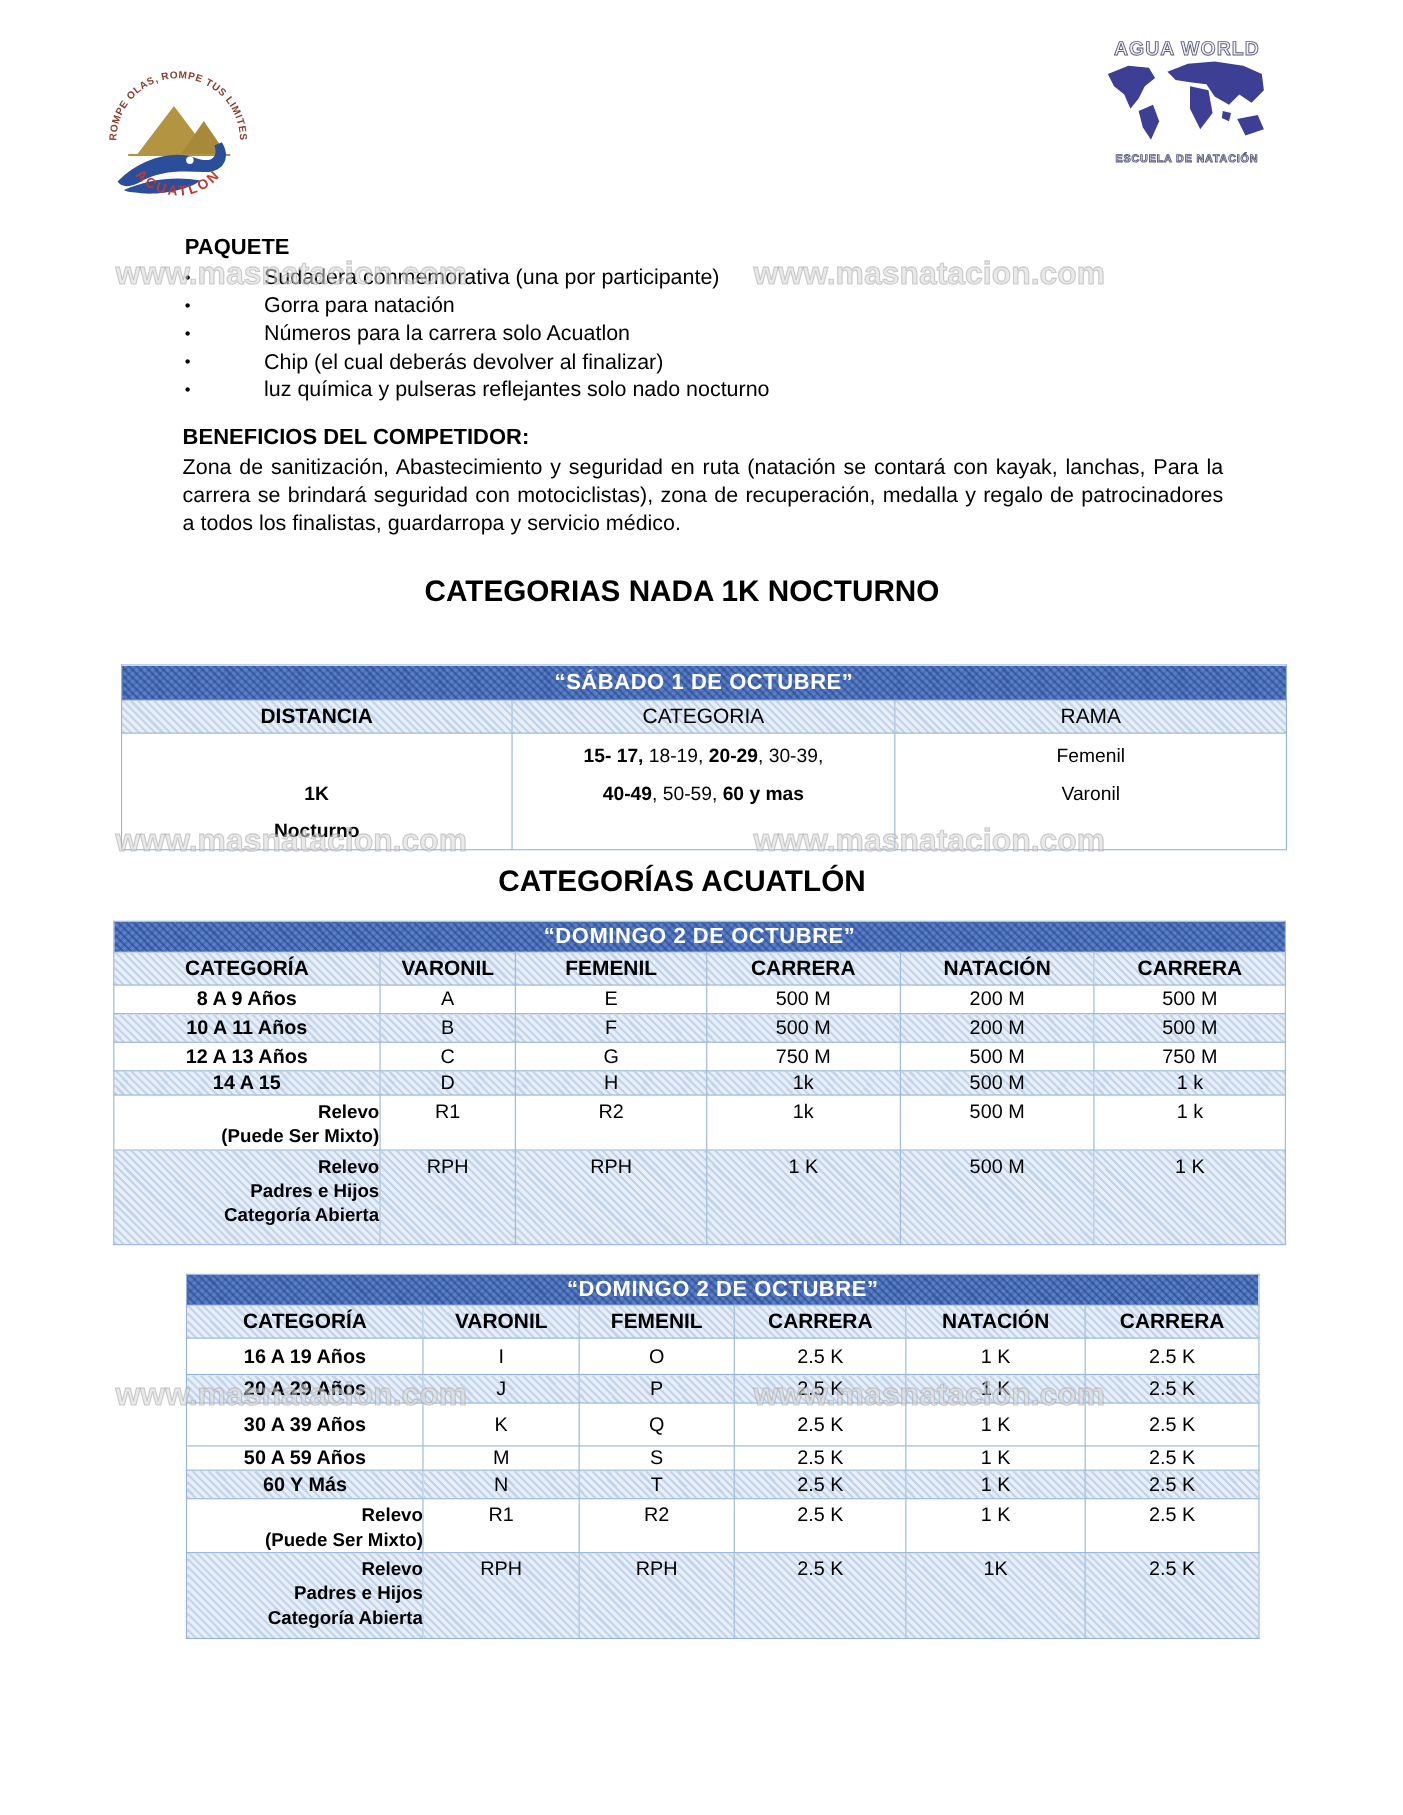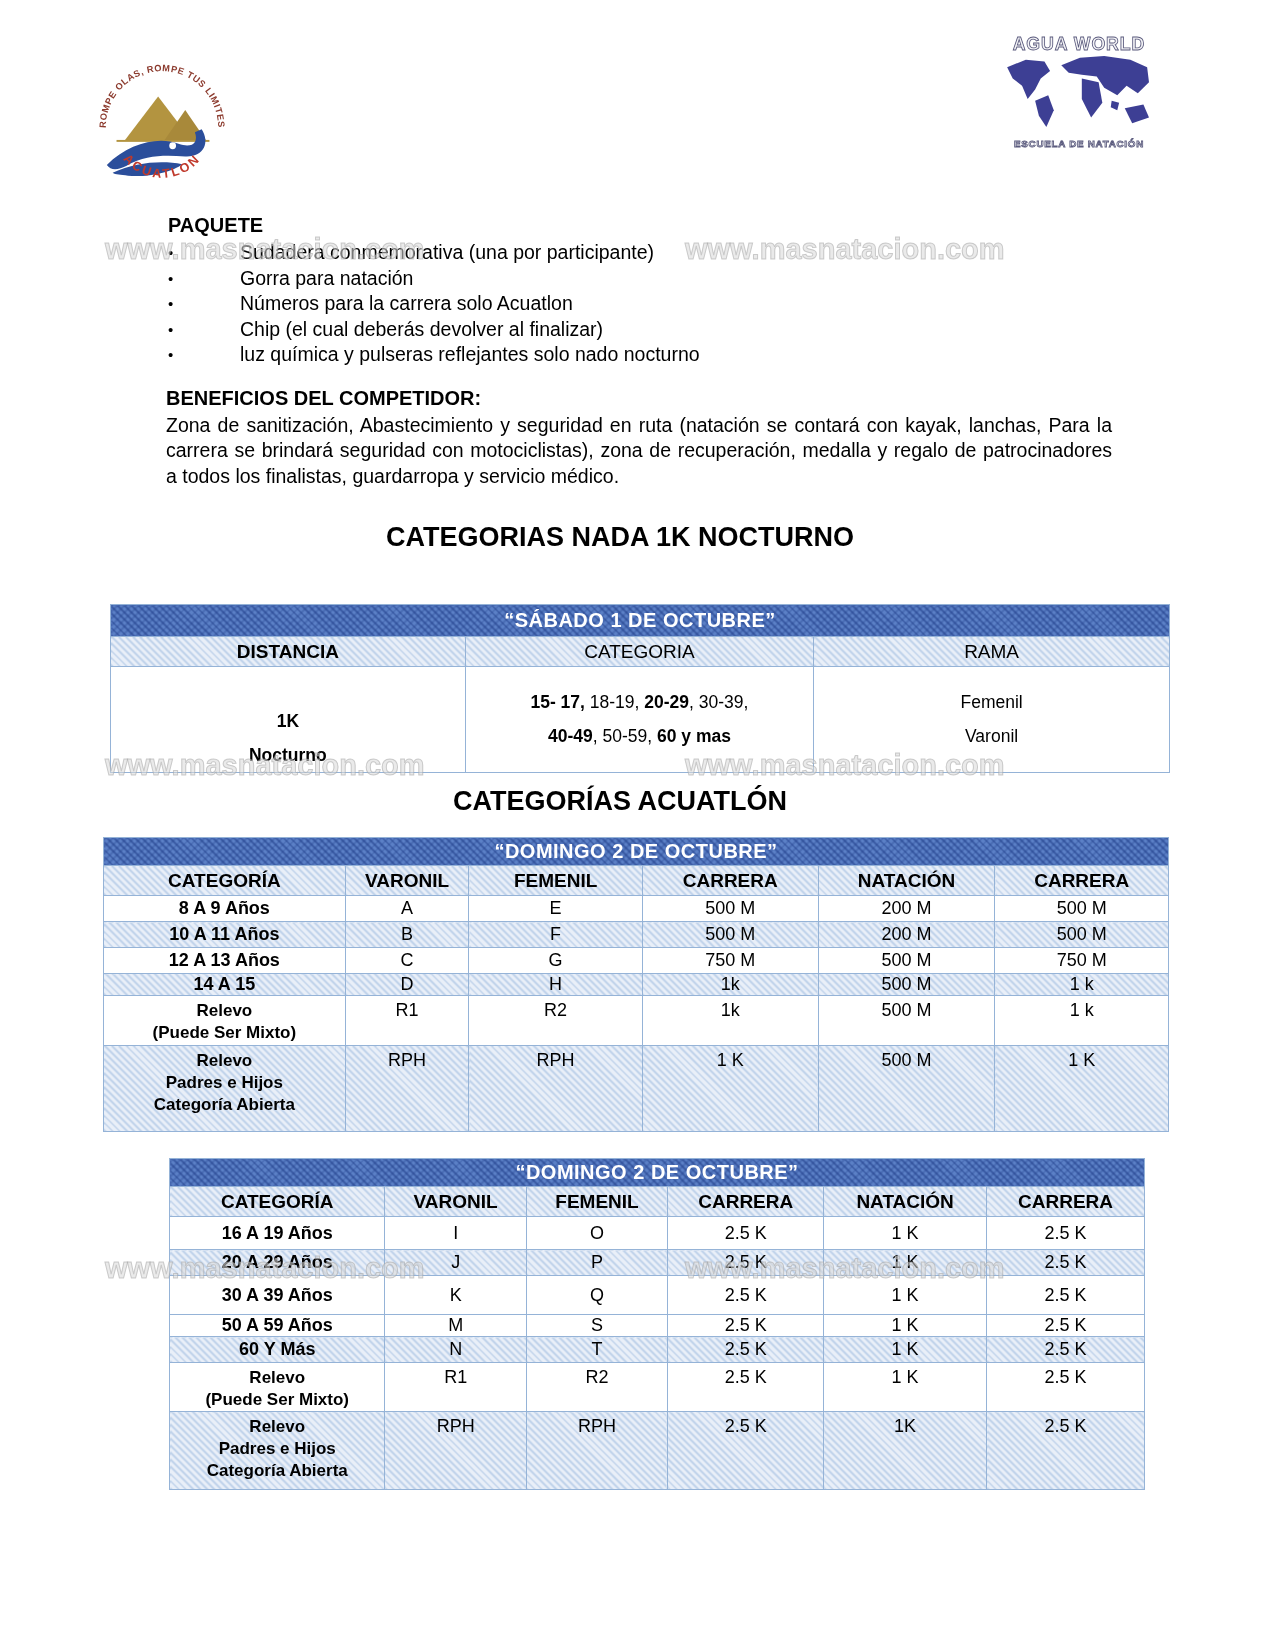--- a/index.html
+++ b/index.html
@@ -35,24 +35,24 @@
   .t td{border:1px solid #95b3d7;text-align:center;padding:0;font-size:18px;overflow:hidden;}
   .hb{background-color:#5b80c6;
       background-image:repeating-linear-gradient(45deg,rgba(34,64,140,.55) 0 2px,transparent 2px 5px),
                        repeating-linear-gradient(-45deg,rgba(34,64,140,.30) 0 2px,transparent 2px 5px);}
   .lb{background-color:#e9eff8;
       background-image:repeating-linear-gradient(45deg,rgba(152,183,221,.50) 0 2px,transparent 2px 5px);}
   tr.title-row td{color:#fff;font-weight:bold;font-size:20px;letter-spacing:0.5px;}
   tr.colhdr td{font-weight:bold;font-size:19px;}
   .t1 tr.colhdr td{font-weight:normal;}
   .t1 tr.colhdr td:first-child{font-weight:bold;}
-  .t1 td.bodycell{vertical-align:top;line-height:34px;font-size:17.5px;padding-top:18px;}
+  .t1 td.bodycell{vertical-align:top;line-height:34px;font-size:17.5px;padding-top:3px;}
   .t1 td.dist{font-weight:bold;padding-top:37px;}
   .catcol{font-weight:bold;}
-  .catcol div{line-height:24px;}
+  .catcol div{line-height:24px;text-align:right;}
   tr.relevo td{vertical-align:top;padding-top:4px;}
   tr.relevo td.catcol{font-size:17px;}
   tr.relevo td.catcol div{line-height:22px;}
 </style>
 </head>
 <body>
 
 <div class="page">
 
   <div class="wm" style="left:105px;top:233px">www.masnatacion.com</div>

